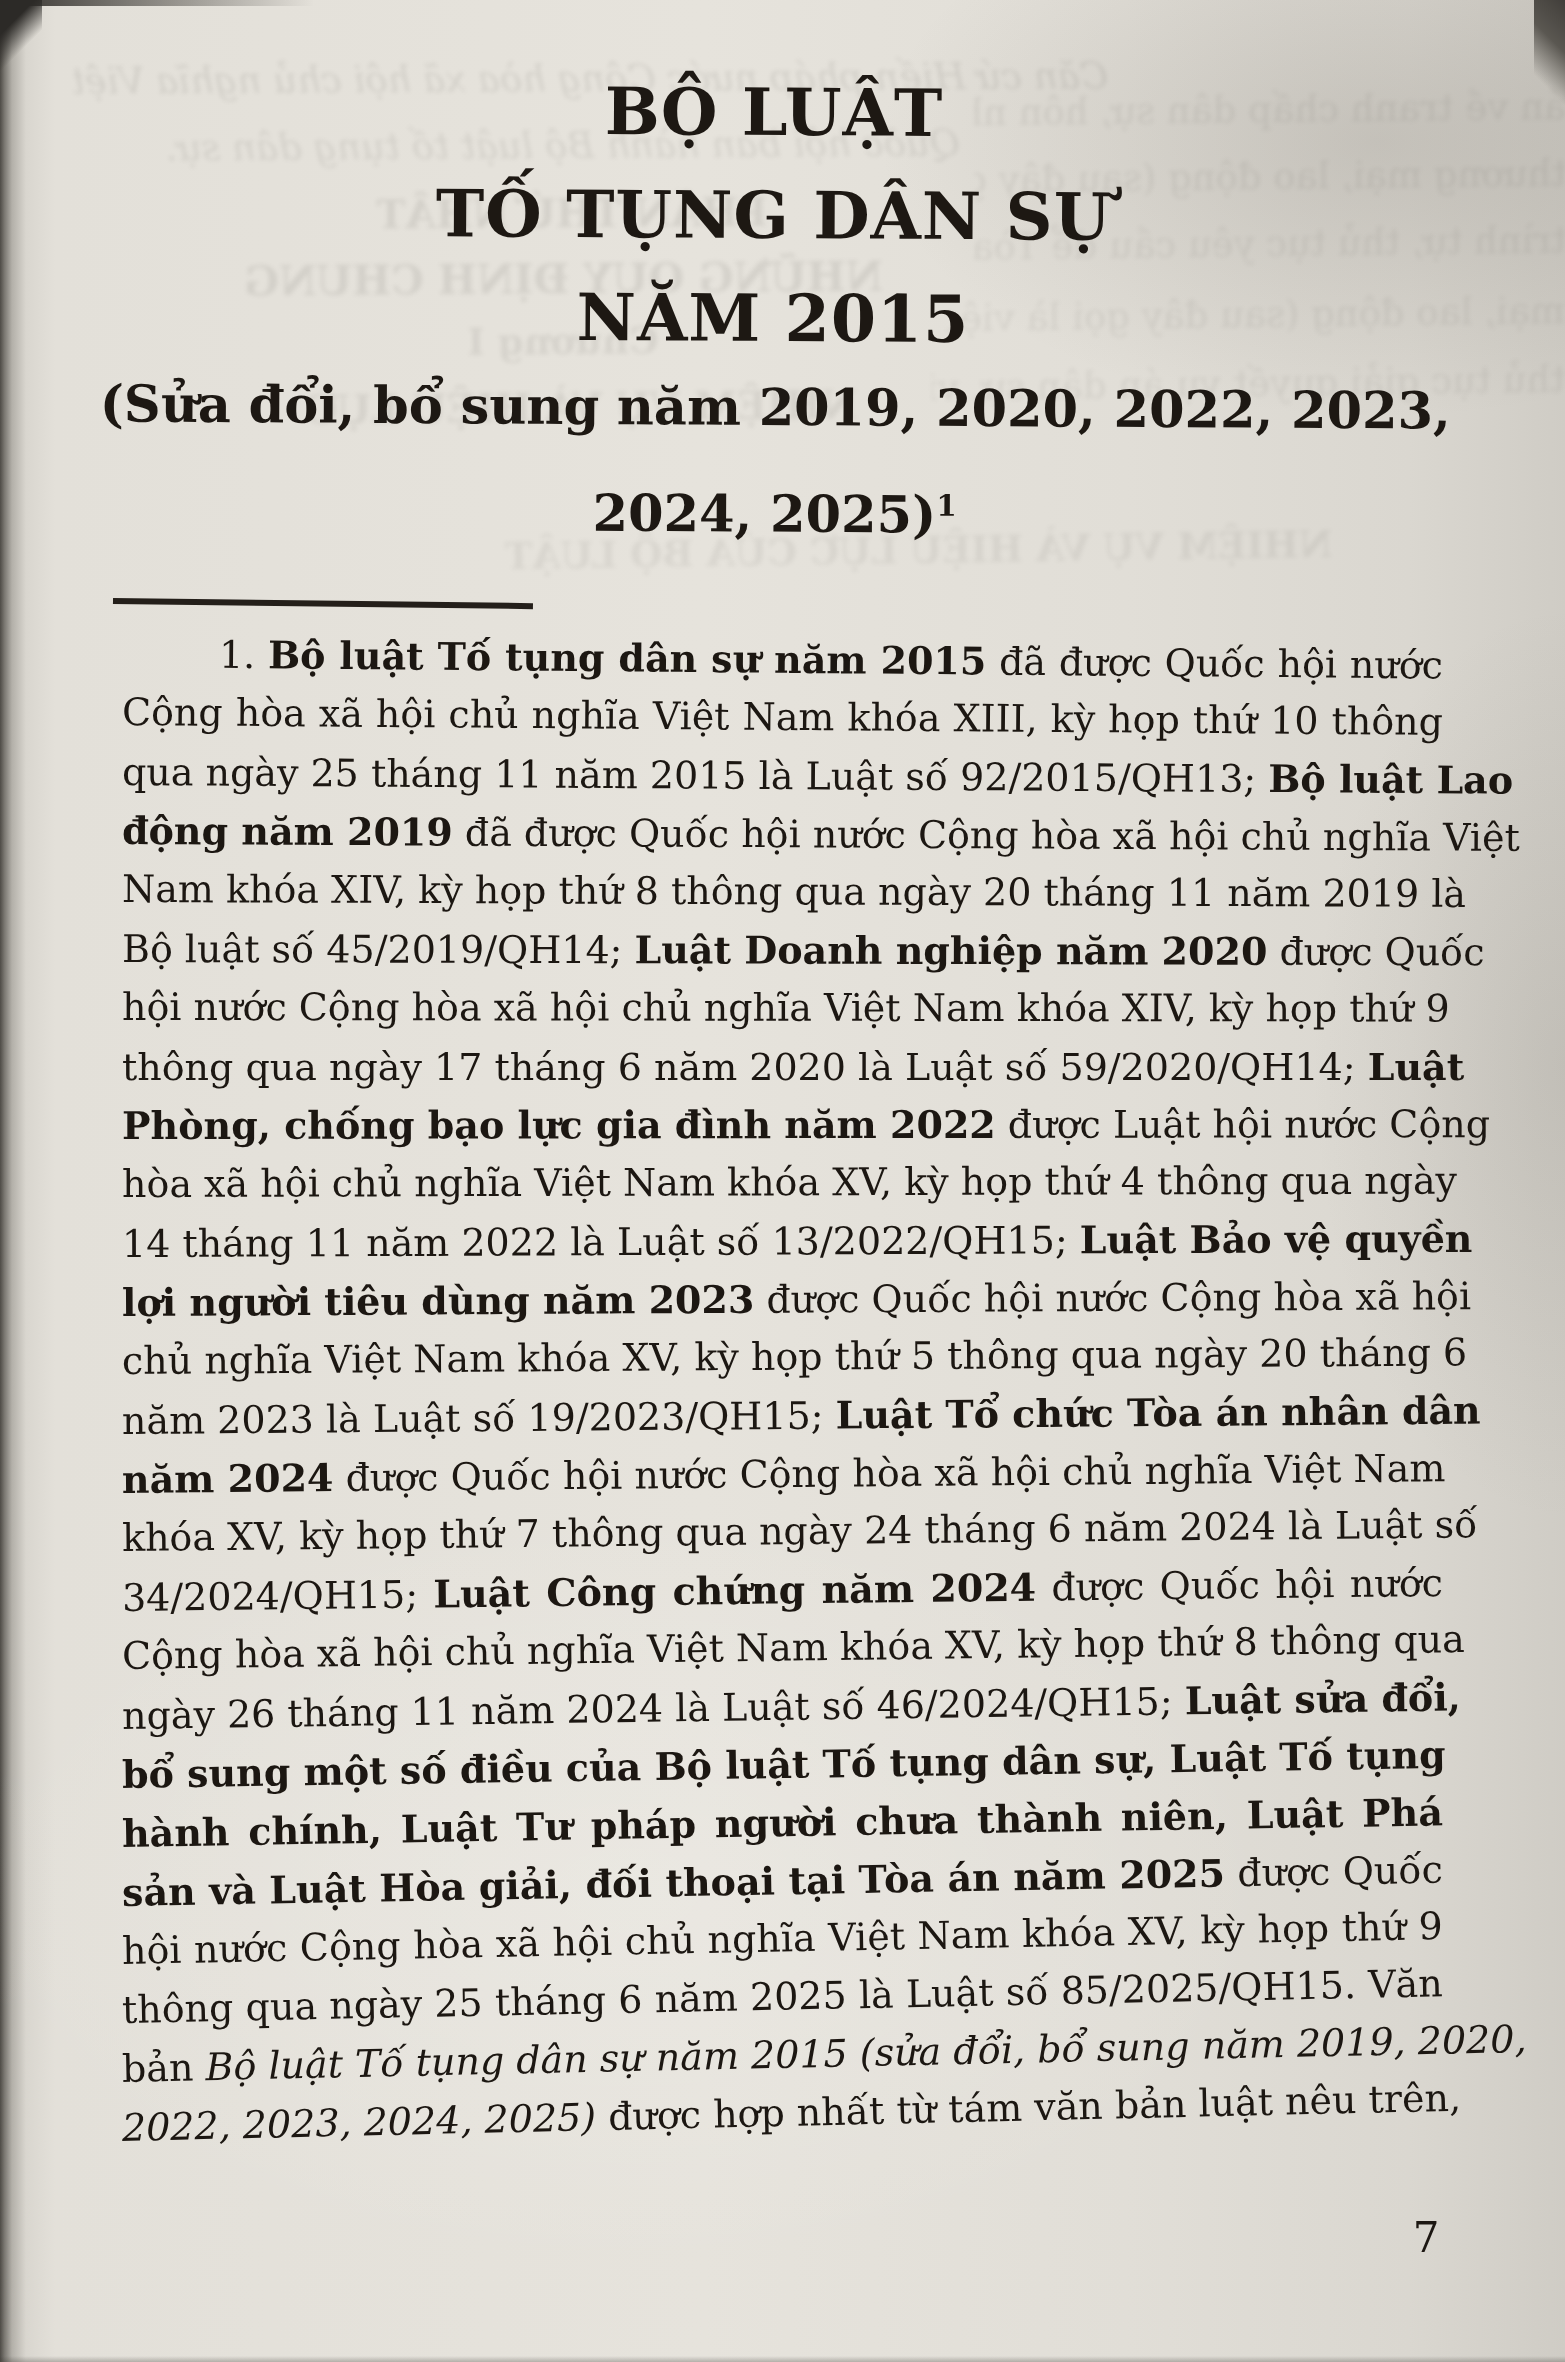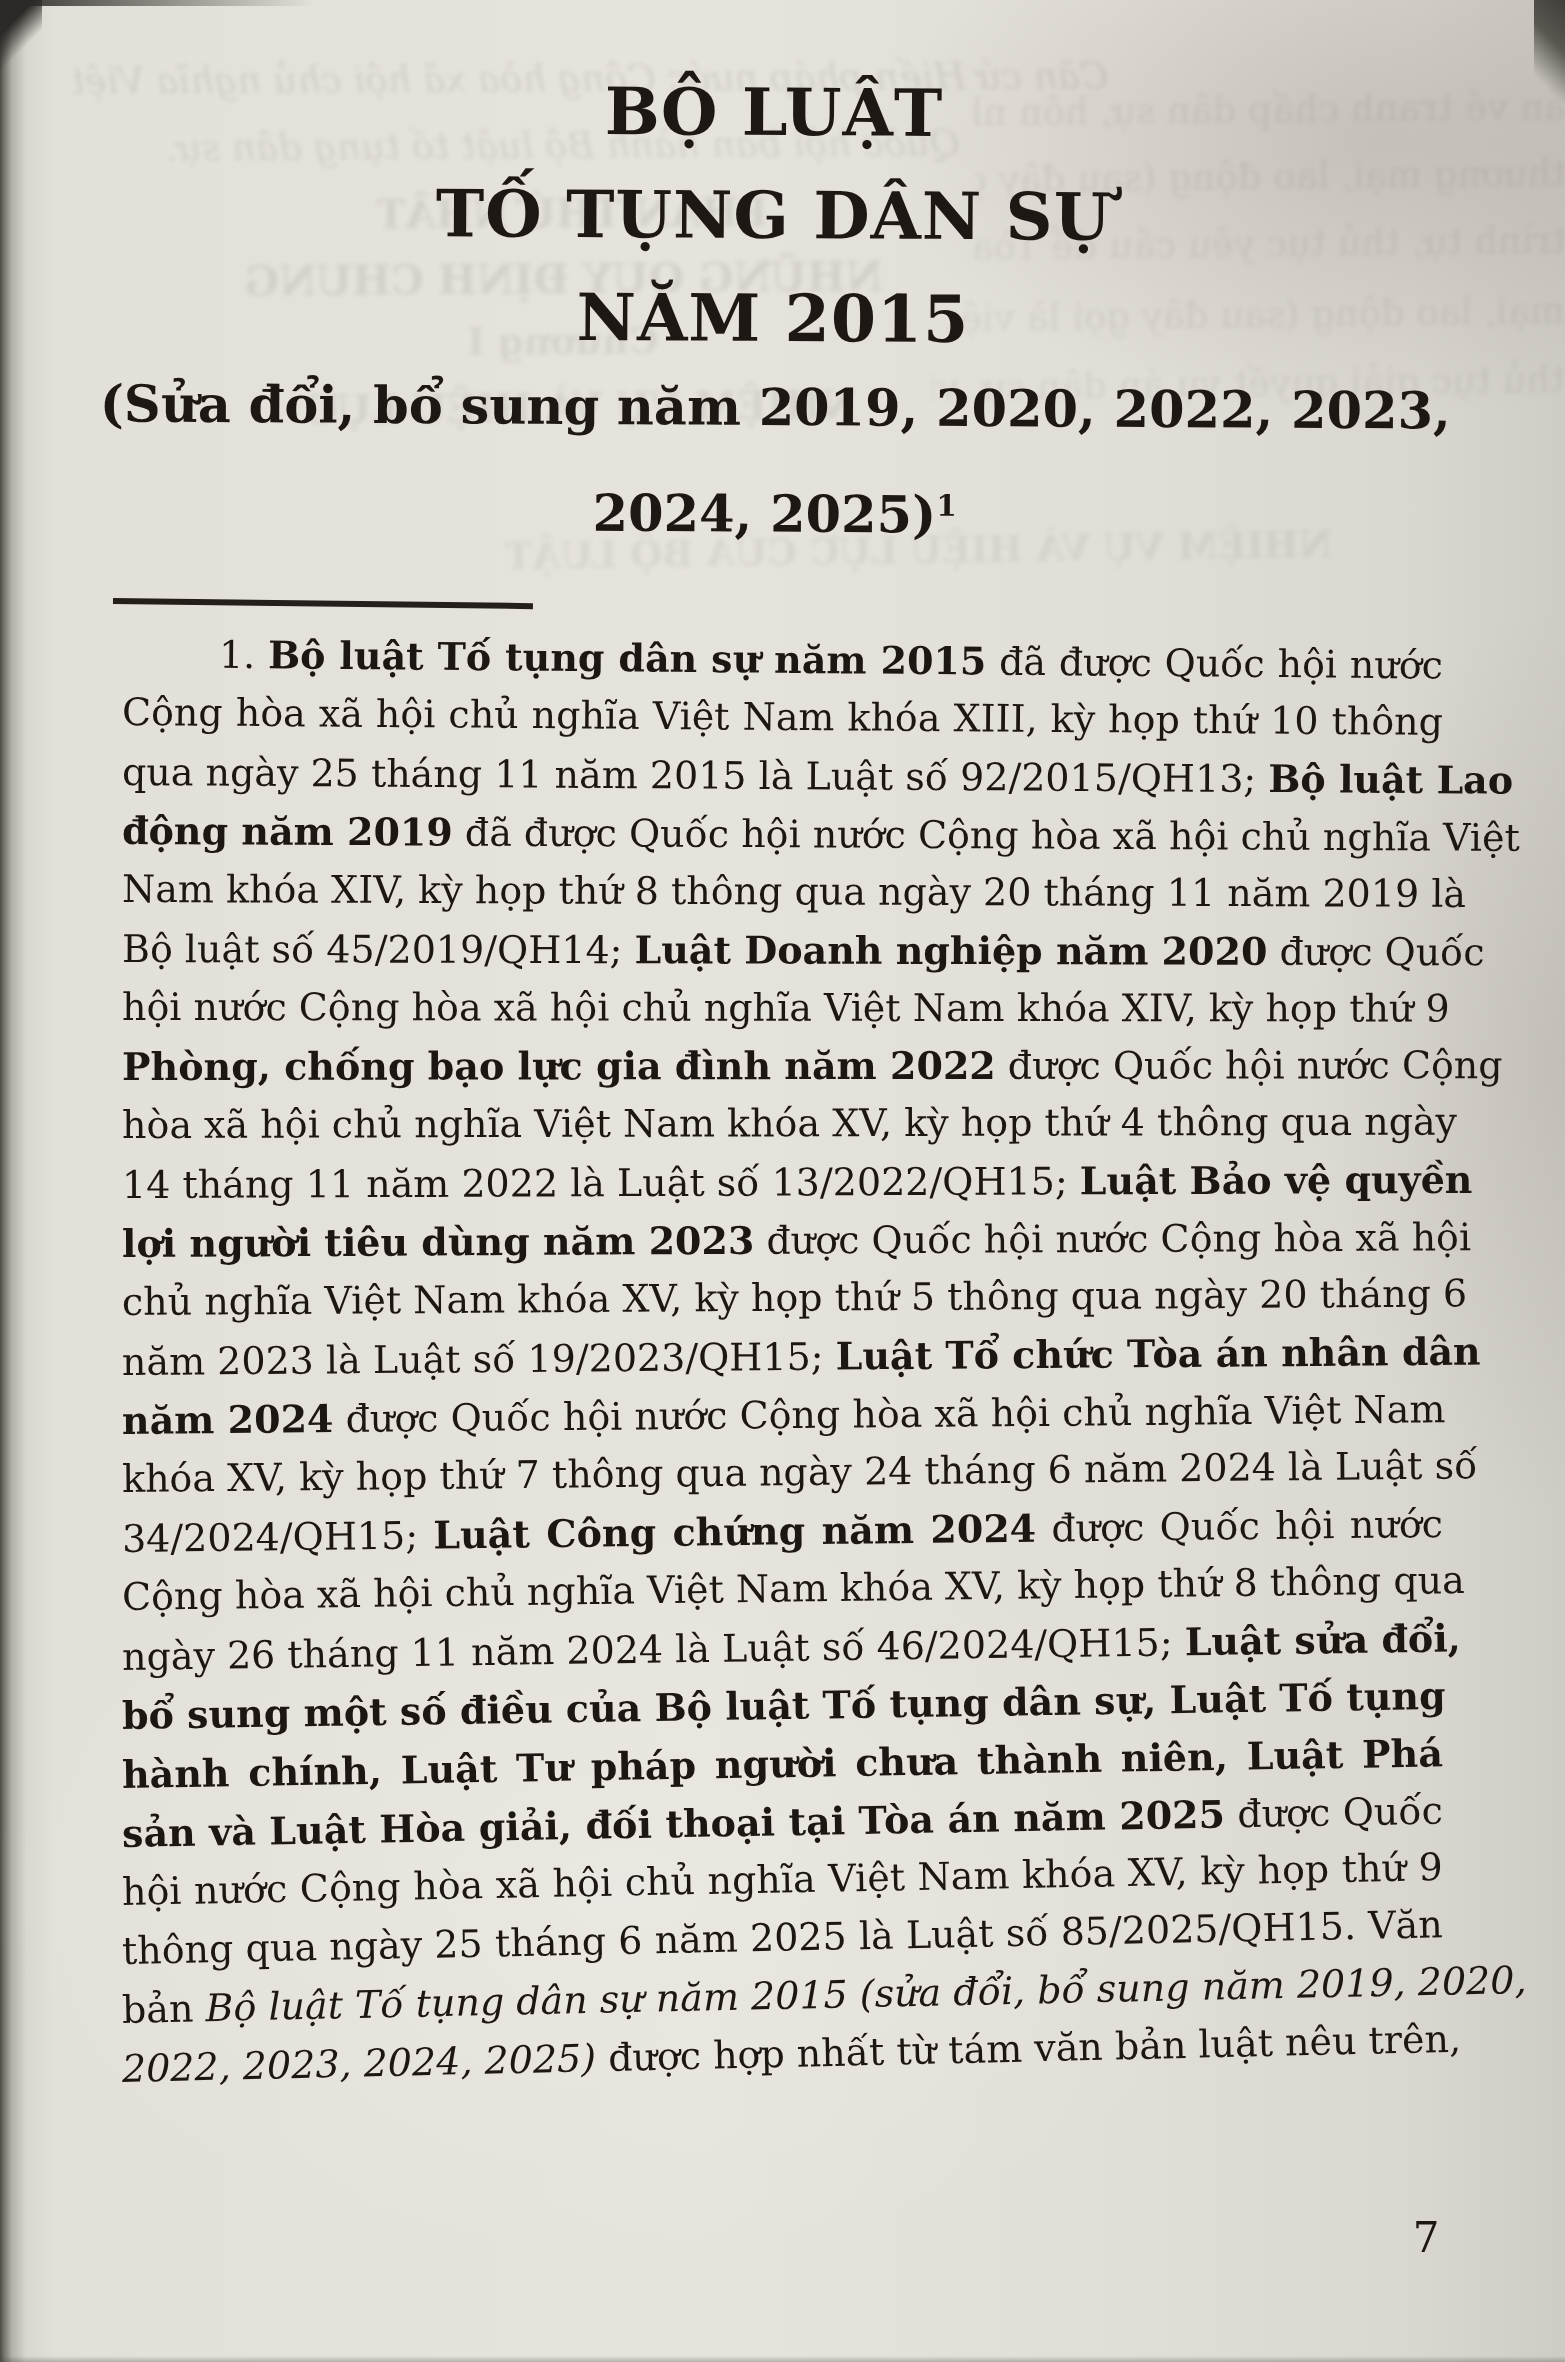--- a/index.html
+++ b/index.html
@@ -94,21 +94,22 @@
 <div class="fn-rule"></div>
 
 <div class="fbody" id="fbody">
     <div class="fline ind" style="transform: rotate(0.5deg);"><span>1. </span><span class="b">Bộ luật Tố tụng dân sự năm 2015</span><span> đã được Quốc hội nước</span></div>
     <div class="fline" style="transform: rotate(0.428deg);"><span>Cộng hòa xã hội chủ nghĩa Việt Nam khóa XIII, kỳ họp thứ 10 thông</span></div>
     <div class="fline" style="transform: rotate(0.356deg);"><span>qua ngày 25 tháng 11 năm 2015 là Luật số 92/2015/QH13; </span><span class="b">Bộ luật Lao</span></div>
     <div class="fline" style="transform: rotate(0.284deg);"><span class="b">động năm 2019</span><span> đã được Quốc hội nước Cộng hòa xã hội chủ nghĩa Việt</span></div>
     <div class="fline" style="transform: rotate(0.212deg);"><span>Nam khóa XIV, kỳ họp thứ 8 thông qua ngày 20 tháng 11 năm 2019 là</span></div>
     <div class="fline" style="transform: rotate(0.14deg);"><span>Bộ luật số 45/2019/QH14; </span><span class="b">Luật Doanh nghiệp năm 2020</span><span> được Quốc</span></div>
     <div class="fline" style="transform: rotate(0.068deg);"><span>hội nước Cộng hòa xã hội chủ nghĩa Việt Nam khóa XIV, kỳ họp thứ 9</span></div>
-    <div class="fline" style="transform: rotate(-0.076deg);"><span class="b">Phòng, chống bạo lực gia đình năm 2022</span><span> được Quốc hội nước Cộng</span></div>
+    <div class="fline" style="transform: rotate(-0.004deg);"><span>thông qua ngày 17 tháng 6 năm 2020 là Luật số 59/2020/QH14; </span><span class="b">Luật</span></div>
+    <div class="fline" style="transform: rotate(-0.076deg);"><span class="b">Phòng, chống bạo lực gia đình năm 2022</span><span> được Luật hội nước Cộng</span></div>
     <div class="fline" style="transform: rotate(-0.148deg);"><span>hòa xã hội chủ nghĩa Việt Nam khóa XV, kỳ họp thứ 4 thông qua ngày</span></div>
     <div class="fline" style="transform: rotate(-0.22deg);"><span>14 tháng 11 năm 2022 là Luật số 13/2022/QH15; </span><span class="b">Luật Bảo vệ quyền</span></div>
     <div class="fline" style="transform: rotate(-0.292deg);"><span class="b">lợi người tiêu dùng năm 2023</span><span> được Quốc hội nước Cộng hòa xã hội</span></div>
     <div class="fline" style="transform: rotate(-0.364deg);"><span>chủ nghĩa Việt Nam khóa XV, kỳ họp thứ 5 thông qua ngày 20 tháng 6</span></div>
     <div class="fline" style="transform: rotate(-0.436deg);"><span>năm 2023 là Luật số 19/2023/QH15; </span><span class="b">Luật Tổ chức Tòa án nhân dân</span></div>
     <div class="fline" style="transform: rotate(-0.508deg);"><span class="b">năm 2024</span><span> được Quốc hội nước Cộng hòa xã hội chủ nghĩa Việt Nam</span></div>
     <div class="fline" style="transform: rotate(-0.58deg);"><span>khóa XV, kỳ họp thứ 7 thông qua ngày 24 tháng 6 năm 2024 là Luật số</span></div>
     <div class="fline" style="transform: rotate(-0.652deg);"><span>34/2024/QH15; </span><span class="b">Luật Công chứng năm 2024</span><span> được Quốc hội nước</span></div>
     <div class="fline" style="transform: rotate(-0.724deg);"><span>Cộng hòa xã hội chủ nghĩa Việt Nam khóa XV, kỳ họp thứ 8 thông qua</span></div>
     <div class="fline" style="transform: rotate(-0.796deg);"><span>ngày 26 tháng 11 năm 2024 là Luật số 46/2024/QH15; </span><span class="b">Luật sửa đổi,</span></div>

